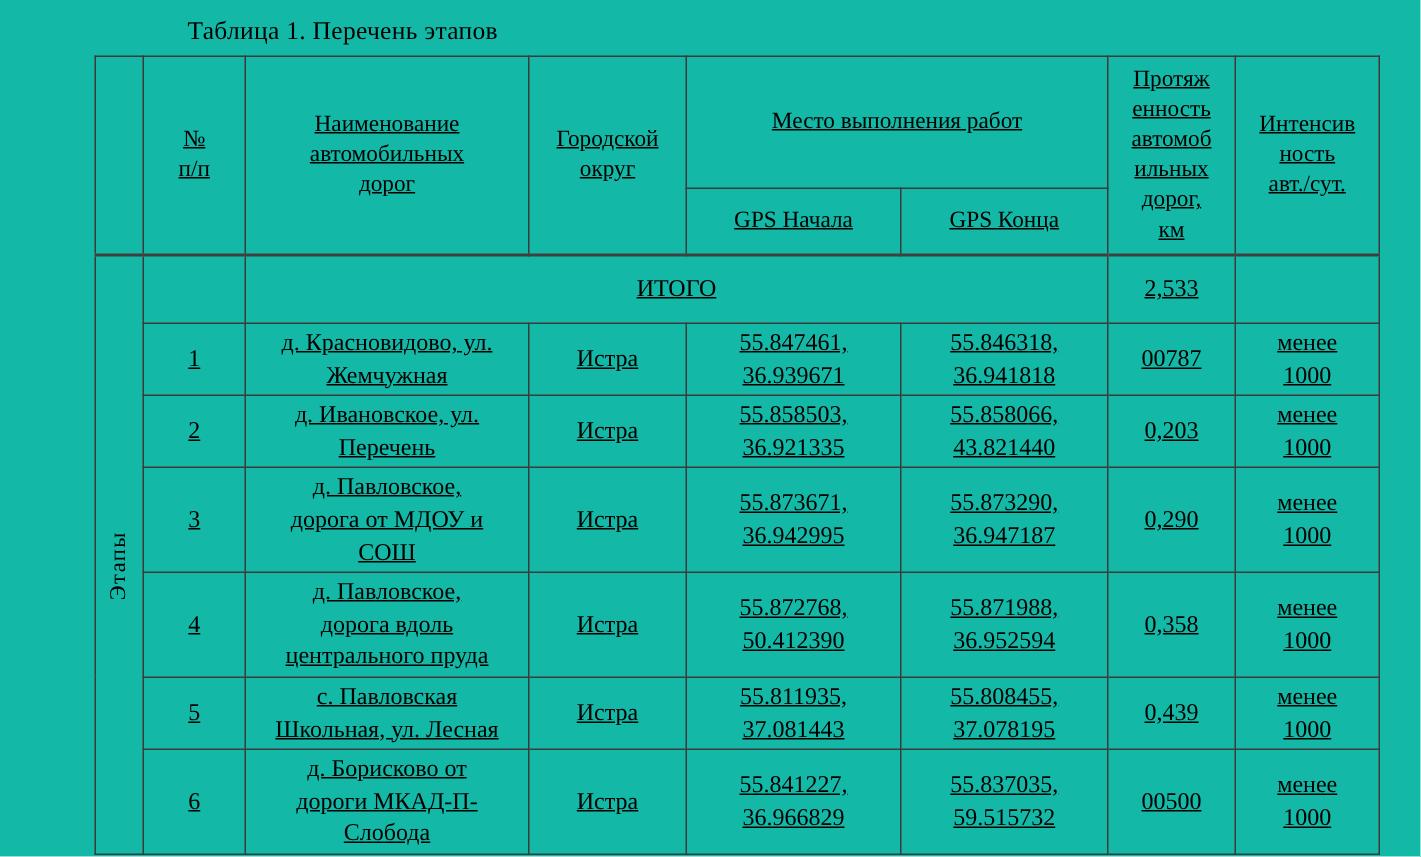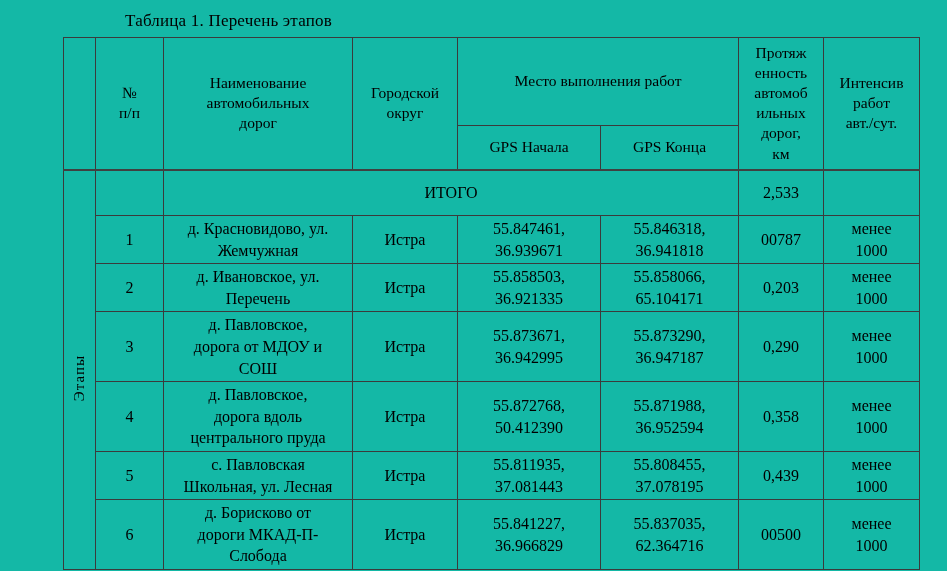--- a/index.html
+++ b/index.html
@@ -17,20 +17,21 @@
   .stages th,.stages td{
     border:1px solid #3b3b3b;
     font-weight:normal;
     font-size:16px;
     text-align:center;
     vertical-align:middle;
     padding:2px 0;
     white-space:pre-line;
     line-height:1.35;
     overflow:hidden;
+    text-decoration:underline;
   }
   .stages thead th{font-size:15.5px;line-height:1.3;}
   
   .stages tbody tr.total-row td{border-top:2px solid #404040;}
   .name-cell{text-align:left;padding-left:9px;padding-right:4px;}
   .etapy-cell{padding:0;}
   .etapy-text{
     display:inline-block;
     writing-mode:vertical-rl;
     transform:rotate(180deg);
@@ -70,21 +71,21 @@
         <th rowspan="2">Городской
 округ</th>
         <th colspan="2">Место выполнения работ</th>
         <th rowspan="2">Протяж
 енность
 автомоб
 ильных
 дорог,
 км</th>
         <th rowspan="2">Интенсив
-работ
+ность
 авт./сут.</th>
       </tr>
       <tr style="height:44px">
         <th>GPS Начала</th>
         <th>GPS Конца</th>
       </tr>
     </thead>
 
     <tbody>
       <tr class="total-row" style="height:46px">
@@ -112,21 +113,21 @@
       </tr>
 
       <tr style="height:46px">
         <td class="num-cell">2</td>
         <td class="name-cell">д. Ивановское, ул.
 Перечень</td>
         <td>Истра</td>
         <td>55.858503,
 36.921335</td>
         <td>55.858066,
-65.104171</td>
+43.821440</td>
         <td>0,203</td>
         <td class="small-lines">менее
 1000</td>
       </tr>
 
       <tr style="height:59px">
         <td class="num-cell">3</td>
         <td class="name-cell">д. Павловское,
 дорога от МДОУ и
 СОШ</td>
@@ -171,20 +172,20 @@
 
       <tr style="height:59px">
         <td class="num-cell">6</td>
         <td class="name-cell">д. Борисково от
 дороги МКАД-П-
 Слобода</td>
         <td>Истра</td>
         <td>55.841227,
 36.966829</td>
         <td>55.837035,
-62.364716</td>
+59.515732</td>
         <td>00500</td>
         <td class="small-lines">менее
 1000</td>
       </tr>
     </tbody>
   </table>
 </div>
 
 </body></html>

